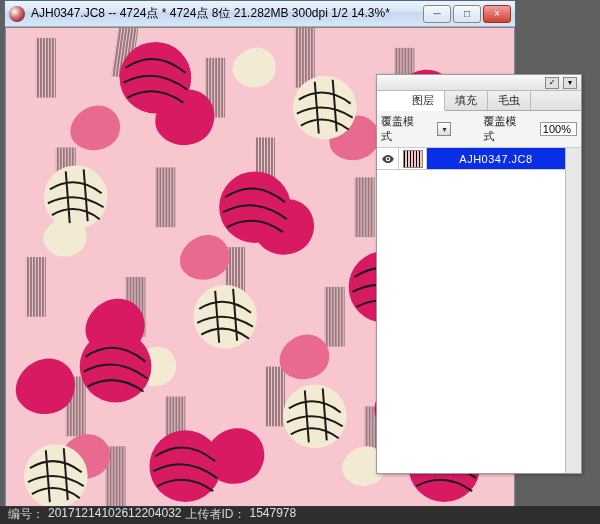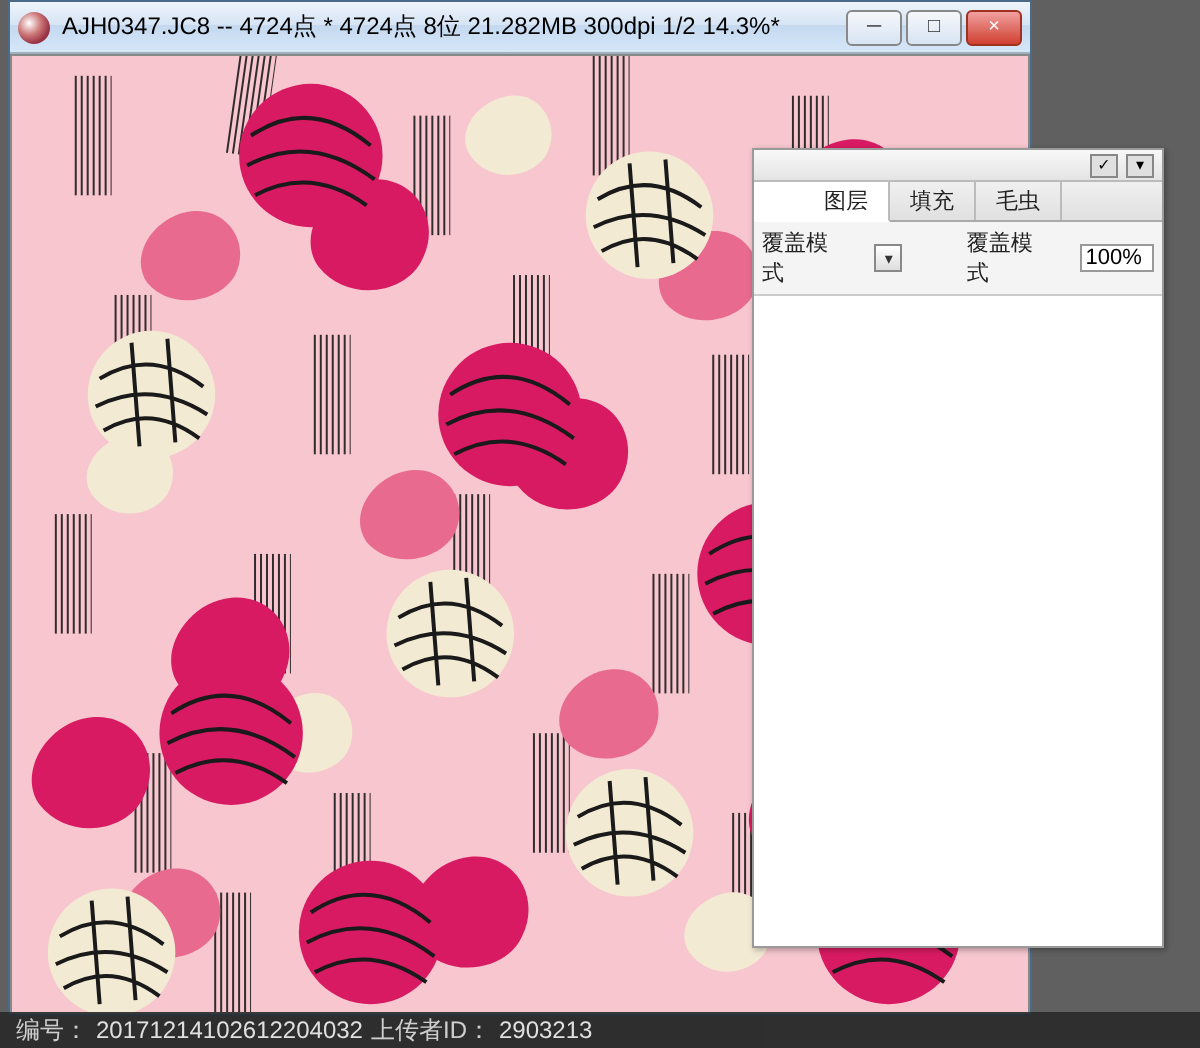--- a/index.html
+++ b/index.html
@@ -182,21 +182,21 @@
   .panel-main { display: flex; flex: 1; }
   .panel-left { flex: 1; display: flex; flex-direction: column; }
 
   .info-bar {
     position: absolute;
     left: 0; bottom: 0;
     width: 600px; height: 18px;
     background: rgba(30,30,30,0.75);
     color: #e0e0e0;
     font-size: 12px;
-    display: flex; align-items: center;
+    display: flex; 
     padding: 0 8px;
     gap: 4px;
   }
   .info-bar .lbl { opacity: 0.9; }
 </style>
 </head>
 <body>
 
 <div class="doc-window">
   <div class="titlebar">
@@ -313,20 +313,38 @@
     <div class="tab">填充</div>
     <div class="tab">毛虫</div>
   </div>
   <div class="mode-row">
     <span class="mode-label">覆盖模式</span>
     <div class="mode-select">▾</div>
     <div class="spacer"></div>
     <span class="opacity-label">覆盖模式</span>
     <div class="opacity-val">100%</div>
   </div>
+  <div class="panel-main">
+    <div class="panel-left">
+      <div class="layer-row">
+        <div class="eye-cell">
+          <svg viewBox="0 0 24 24">
+            <path d="M12 5c-5 0-9 4.5-10 7 1 2.5 5 7 10 7s9-4.5 10-7c-1-2.5-5-7-10-7zm0 11a4 4 0 110-8 4 4 0 010 8z" fill="#444"></path>
+            <circle cx="12" cy="12" r="2" fill="#444"></circle>
+          </svg>
+        </div>
+        <div class="thumb-cell">
+          <div class="thumb"></div>
+        </div>
+        <div class="layer-label">AJH0347.JC8</div>
+      </div>
+      <div class="panel-body"></div>
+    </div>
+    <div class="panel-scroll"></div>
+  </div>
 </div>
 
 <div class="info-bar">
   <span class="lbl">编号：</span>
   <span>20171214102612204032</span>
   <span class="lbl">上传者ID：</span>
-  <span>2903213</span>
+  <span>1547978</span>
 </div>
 
 </body></html>

